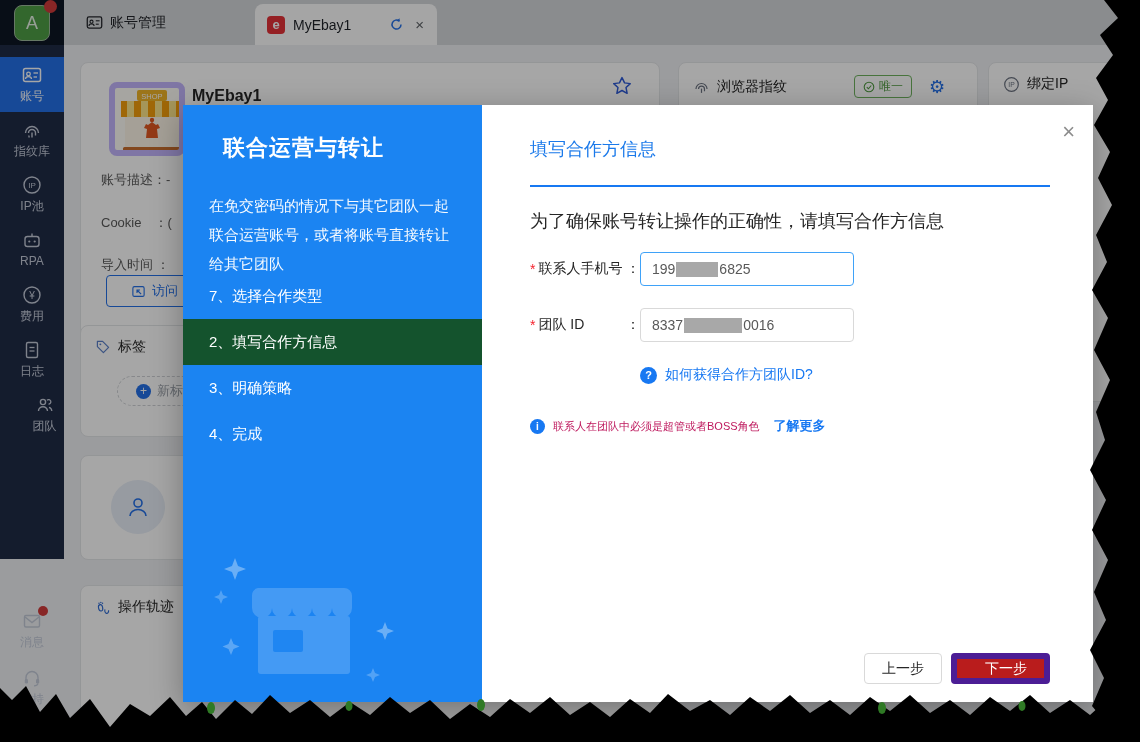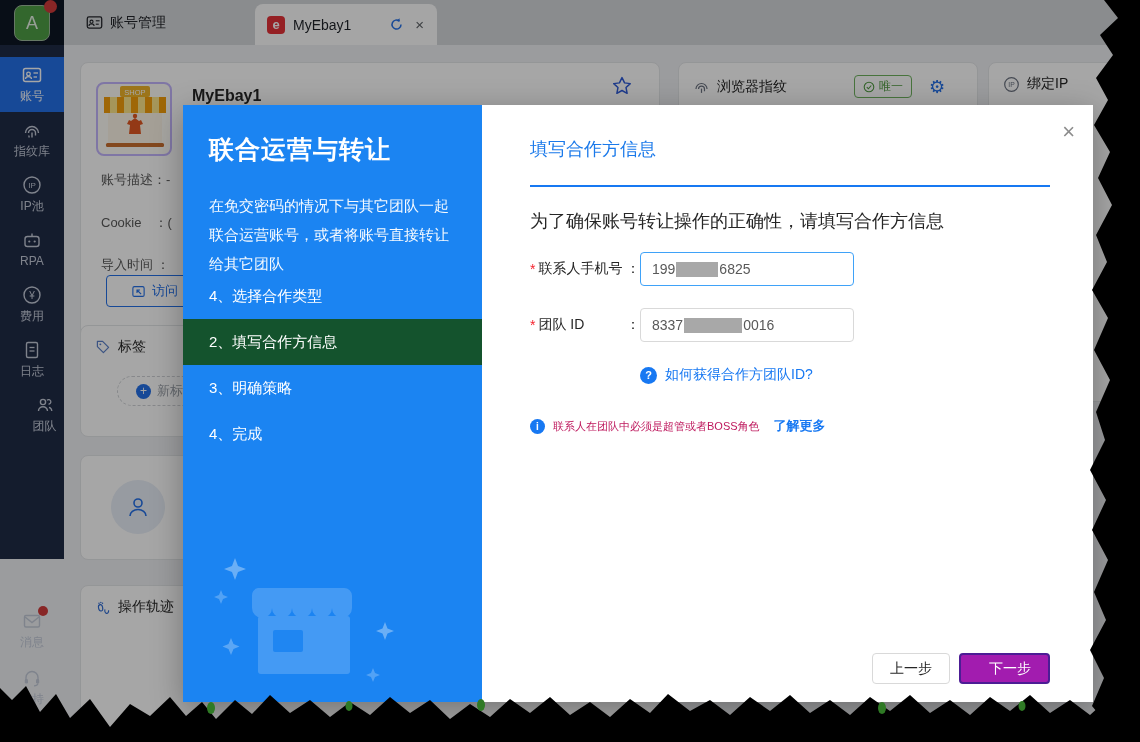--- a/index.html
+++ b/index.html
@@ -29,21 +29,21 @@
   
   .content { position:absolute; left:64px; top:45px; width:1076px; height:697px; background:#eef0f3; z-index:1; }
   .card { position:absolute; background:#fff; border:1px solid #e4e6e9; border-radius:8px; }
   .acc-card   { left:16px; top:17px;  width:580px; height:300px; }
   .tag-card   { left:16px; top:280px; width:580px; height:112px; }
   .mem-card   { left:16px; top:410px; width:580px; height:105px; }
   .trail-card { left:16px; top:540px; width:580px; height:190px; }
   .fp-card    { left:614px; top:17px; width:300px; height:340px; border-radius:8px; }
   .ip-card    { left:924px; top:17px; width:215px; height:340px; }
 
-  .shop-avatar { position:absolute; left:15px; top:19px; width:76px; height:74px; border:2px solid #c4b5fd; border-radius:8px; background:#fffdf8; overflow:hidden; }
+  .shop-avatar { position:absolute; left:28px; top:19px; width:76px; height:74px; border:6px solid #c4b5fd; border-radius:8px; background:#fffdf8; overflow:hidden; }
   .acc-title { position:absolute; left:111px; top:24px; font-size:16px; font-weight:bold; color:#262626; }
   .star { position:absolute; right:26px; top:12px; }
   .acc-row { position:absolute; left:20px; font-size:13px; color:#595959; white-space:nowrap; }
   .visit-btn { position:absolute; left:25px; top:212px; width:150px; height:32px; border:1px solid #2470e8; border-radius:4px; background:#fff; color:#2470e8; font-size:13px; display:flex; align-items:center; gap:6px; padding-left:24px; }
 
   .card-head { position:absolute; left:14px; top:12px; display:flex; align-items:center; gap:7px; font-size:14px; color:#262626; }
   .newtag { position:absolute; left:36px; top:50px; width:98px; height:30px; border:1px dashed #cfd2d6; border-radius:16px; display:flex; align-items:center; justify-content:center; gap:6px; color:#9aa0a8; font-size:13px; background:#fff; }
   .plus-ico { width:15px; height:15px; border-radius:50%; background:#2470e8; color:#fff; font-size:12px; line-height:14px; text-align:center; }
 
   .member-avatar { position:absolute; left:30px; top:24px; width:54px; height:54px; border-radius:50%; background:#e8eef7; display:flex; align-items:center; justify-content:center; }
@@ -52,21 +52,21 @@
 
   .fp-badge { display:flex; align-items:center; gap:4px; border:1px solid #6fb35f; border-radius:4px; color:#4e9a3f; font-size:12px; padding:2px 8px; margin-left:60px; }
   .gear { font-size:18px; color:#2470e8; margin-left:10px; }
 
   
   .scrim { position:absolute; inset:0; background:rgba(0,0,0,0.35); z-index:5; }
 
   
   .modal { position:absolute; left:183px; top:105px; width:910px; height:597px; z-index:10; display:flex; box-shadow:0 8px 30px rgba(0,0,0,.3); }
   .modal-nav { position:relative; width:299px; background:#1b84f2; color:#fff; overflow:hidden; }
-  .mn-title { position:absolute; left:26px; top:28px; font-size:25px; font-weight:bold; white-space:nowrap; letter-spacing:1px; }
+  .mn-title { position:absolute; left:40px; top:28px; font-size:22px; font-weight:bold; white-space:nowrap; letter-spacing:1px; }
   .mn-desc { position:absolute; left:26px; top:86px; width:252px; font-size:15px; line-height:29px; color:rgba(255,255,255,.96); }
   .mn-steps { position:absolute; left:0; top:168px; width:299px; }
   .mn-step { height:46px; display:flex; align-items:center; padding-left:26px; font-size:15px; color:#fff; white-space:nowrap; }
   .mn-step.active { background:#14532d; }
   .mn-illus { position:absolute; left:30px; top:445px; }
 
   .modal-body { position:relative; flex:1; background:#fff; }
   .mb-close { position:absolute; right:18px; top:16px; font-size:22px; color:#8c8c8c; line-height:1; cursor:default; }
   .mb-title { position:absolute; left:48px; top:32px; font-size:18px; font-weight:500; color:#1a79ea; }
   .mb-rule { position:absolute; left:48px; top:80px; width:520px; height:2px; background:#1778f2; }
@@ -83,21 +83,21 @@
   .help-row { position:absolute; left:158px; top:261px; display:flex; align-items:center; gap:8px; }
   .q-ico { width:17px; height:17px; border-radius:50%; background:#1778f2; color:#fff; font-size:11px; font-weight:bold; display:flex; align-items:center; justify-content:center; }
   .help-link { color:#1778f2; font-size:14px; }
   .note-row { position:absolute; left:48px; top:312px; display:flex; align-items:center; gap:8px; }
   .i-ico { width:15px; height:15px; border-radius:50%; background:#1778f2; color:#fff; font-size:10px; font-weight:bold; display:flex; align-items:center; justify-content:center; }
   .note-txt { color:#be185d; font-size:11px; }
   .note-link { color:#1778f2; font-size:13px; font-weight:bold; margin-left:6px; }
   .mb-footer { position:absolute; right:43px; top:548px; display:flex; gap:9px; }
   .btn { height:31px; border-radius:4px; font-size:14px; display:flex; align-items:center; justify-content:center; padding:0 17px; white-space:nowrap; }
   .btn-prev { background:#fff; border:1px solid #d9d9d9; color:#262626; }
-  .btn-next { background:#a21caf; border:2px solid #4c1d95; color:#fff;padding-left:28px; }
+  .btn-next { background:#b91c1c; border:6px solid #4c1d95; color:#fff;padding-left:28px; }
 
   
   .torn { position:absolute; inset:0; z-index:50; pointer-events:none; }
 </style>
 </head>
 <body>
 
 <div class="stage">
 
   <div class="topbar">
@@ -314,21 +314,21 @@
     </div>
   </div>
 
   <div class="scrim"></div>
 
   <div class="modal">
     <div class="modal-nav">
       <div class="mn-title">联合运营与转让</div>
       <div class="mn-desc">在免交密码的情况下与其它团队一起联合运营账号，或者将账号直接转让给其它团队</div>
       <div class="mn-steps">
-        <div class="mn-step">4、选择合作类型</div>
+        <div class="mn-step">7、选择合作类型</div>
         <div class="mn-step active">2、填写合作方信息</div>
         <div class="mn-step">3、明确策略</div>
         <div class="mn-step">4、完成</div>
       </div>
       <div class="mn-illus">
         <svg width="220" height="150" viewBox="0 0 220 150">
           <g fill="#ffffff" opacity="0.18">
             <path d="M45,38 h86 a8,8 0 0,1 8,8 v12 a10,10 0 0,1 -20,0 a10,10 0 0,1 -20,0 a10,10 0 0,1 -20,0 a10,10 0 0,1 -20,0 a10,10 0 0,1 -20,0 v-12 a8,8 0 0,1 6,-8 Z"></path>
             <rect x="45" y="66" width="92" height="58" rx="3"></rect>
             <rect x="60" y="80" width="30" height="22" rx="2" fill="#1b84f2" opacity="0.9"></rect>

